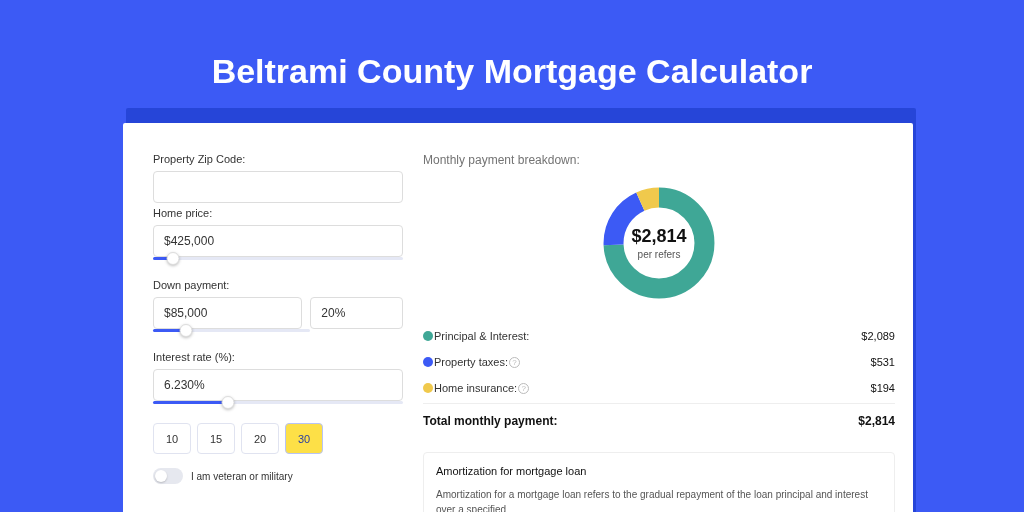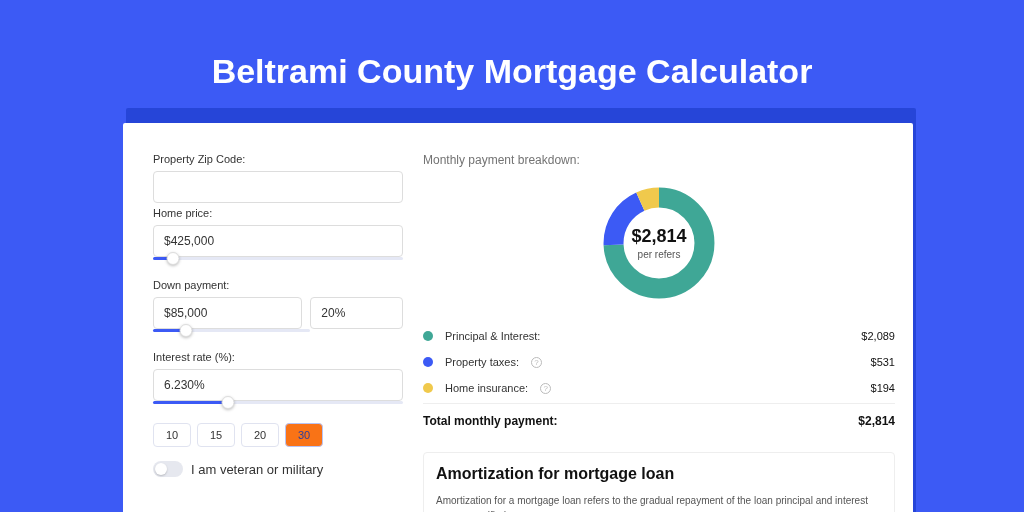--- a/index.html
+++ b/index.html
@@ -59,25 +59,25 @@
   .slider-thumb {
     position: absolute; top: -5px; width: 13px; height: 13px; background: #fff;
     border-radius: 50%; border: 1px solid #ddd; box-shadow: 0 1px 3px rgba(0,0,0,0.25);
     transform: translateX(-50%);
   }
   .dp-row { display: flex; gap: 8px; align-items: flex-end; }
   .dp-row .text-input:first-child { flex: 1.8; }
   .dp-row .text-input:last-child { flex: 1; }
   .period-row { display: flex; gap: 6px; }
   .period-btn {
-    width: 38px; height: 24px; border: 1px solid #e0e3f0; background: #fff;
+    width: 38px; height: 31px; border: 1px solid #e0e3f0; background: #fff;
     font-size: 11px; color: #333; border-radius: 4px; display:flex; align-items:center; justify-content:center;
     cursor: pointer;
   }
-  .period-btn.sel { background: #f97316; border-color: #b7c3f5; color:#2a3ea0; }
+  .period-btn.sel { background: #fde047; border-color: #b7c3f5; color:#2a3ea0; }
   .toggle-row { display: flex; align-items: center; gap: 8px; margin-top: 14px; }
   .toggle {
     width: 30px; height: 16px; border-radius: 10px; background: #e6e8ef; position: relative;
   }
   .toggle-knob {
     position: absolute; left: 2px; top: 2px; width: 12px; height: 12px; background: #fff;
     border-radius: 50%; box-shadow: 0 1px 2px rgba(0,0,0,0.2);
   }
   .section-title {
     font-size: 12px; font-weight: 400; color: #737373; margin-bottom: 16px;
@@ -90,35 +90,35 @@
   .donut-center {
     position: absolute; left: 0; top: 0; width: 100%; height: 100%;
     display: flex; flex-direction: column; align-items: center; justify-content: center;
   }
   .donut-amount { font-size: 18px; font-weight: 700; color: #111; }
   .donut-sub { font-size: 10px; color: #555; margin-top: 2px; }
   .legend-row {
     display: flex; align-items: center; justify-content: space-between;
     padding: 7px 0; font-size: 11px; color: #333;
   }
-  .legend-left { display: flex; align-items: center; gap: 12px; }
+  .legend-left { display: flex; align-items: center; gap: 1px; }
   .dot { width: 10px; height: 10px; border-radius: 50%; display:inline-block; }
   .dot.green { background: #3FA796; }
   .dot.blue { background: #3C5AF5; }
   .dot.yellow { background: #F0C94C; }
   .help { width: 11px; height: 11px; border-radius: 50%; border: 1px solid #bbb; color:#bbb; font-size:8px; display:inline-flex; align-items:center; justify-content:center; }
   .legend-val { color:#111; }
   .total-row {
     display:flex; justify-content:space-between; font-size:12px; font-weight:700;
     padding: 10px 0; border-top: 1px solid #eee; color:#111; margin-top:2px;
   }
   .amort-box {
     border: 1px solid #eee; border-radius: 4px; padding: 12px; margin-top: 14px;
   }
-  .amort-title { font-size: 16px; font-weight: 700; color:#111; margin-bottom: 10px; }
+  .amort-title { font-size: 11px; font-weight: 400; color:#111; margin-bottom: 10px; }
   .amort-text { font-size: 10px; color: #555; line-height: 1.5; }
   .field-group { margin-bottom: 4px; }
 </style>
 </head>
 <body>
 
 <h1 class="page-title">Beltrami County Mortgage Calculator</h1>
 
 <div class="shadow-card"></div>
 
@@ -169,21 +169,21 @@
           <div class="period-btn">15</div>
           <div class="period-btn">20</div>
           <div class="period-btn sel">30</div>
         </div>
     </div>
 
     <div class="toggle-row">
       <div class="toggle">
         <div class="toggle-knob"></div>
       </div>
-      <span style="font-size:13px;color:#333;">I am veteran or military</span>
+      <span style="font-size:10px;color:#333;">I am veteran or military</span>
     </div>
 
   </div>
 
   <div class="right-col">
     <div class="section-title">Monthly payment breakdown:</div>
 
     <div class="donut-wrap">
       <div class="donut">
         <svg viewBox="0 0 42 42">

